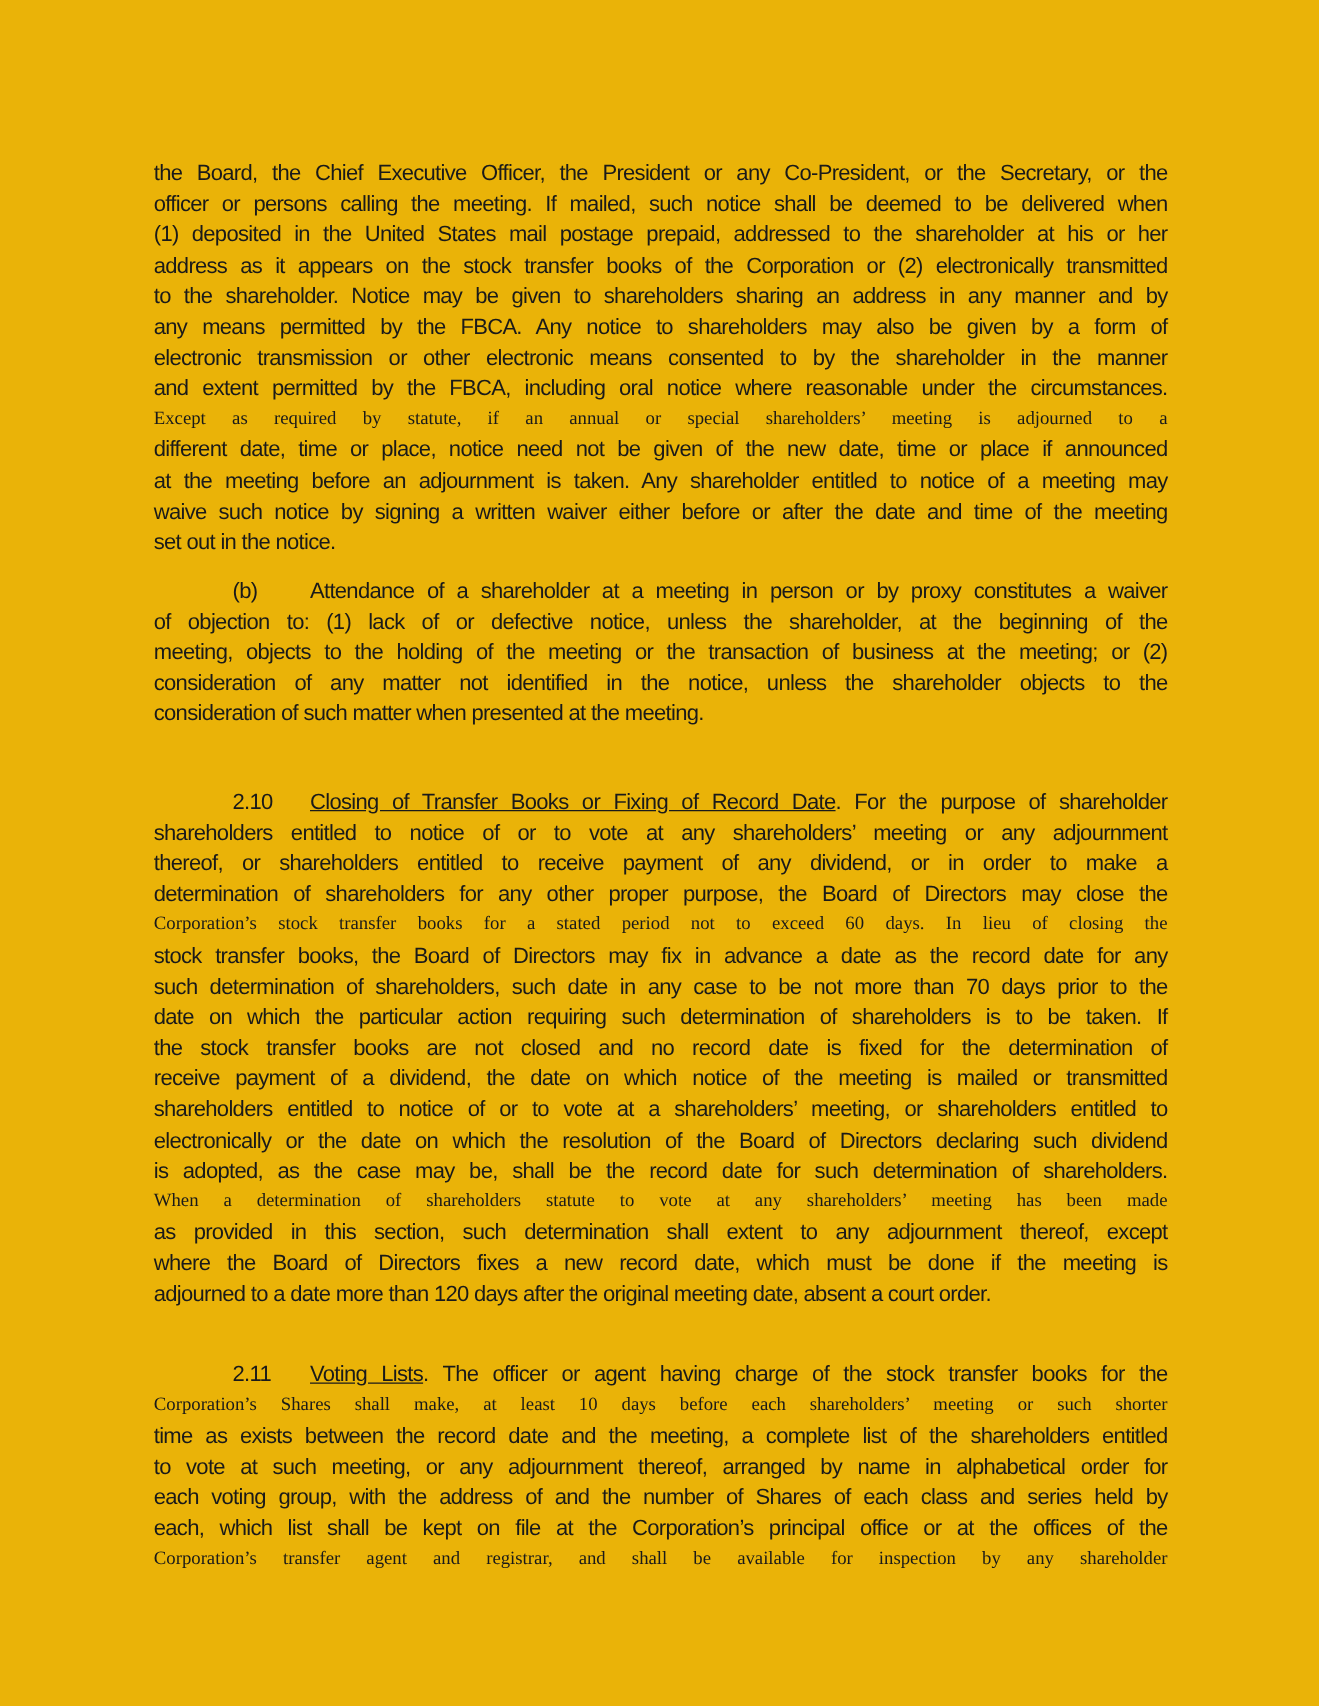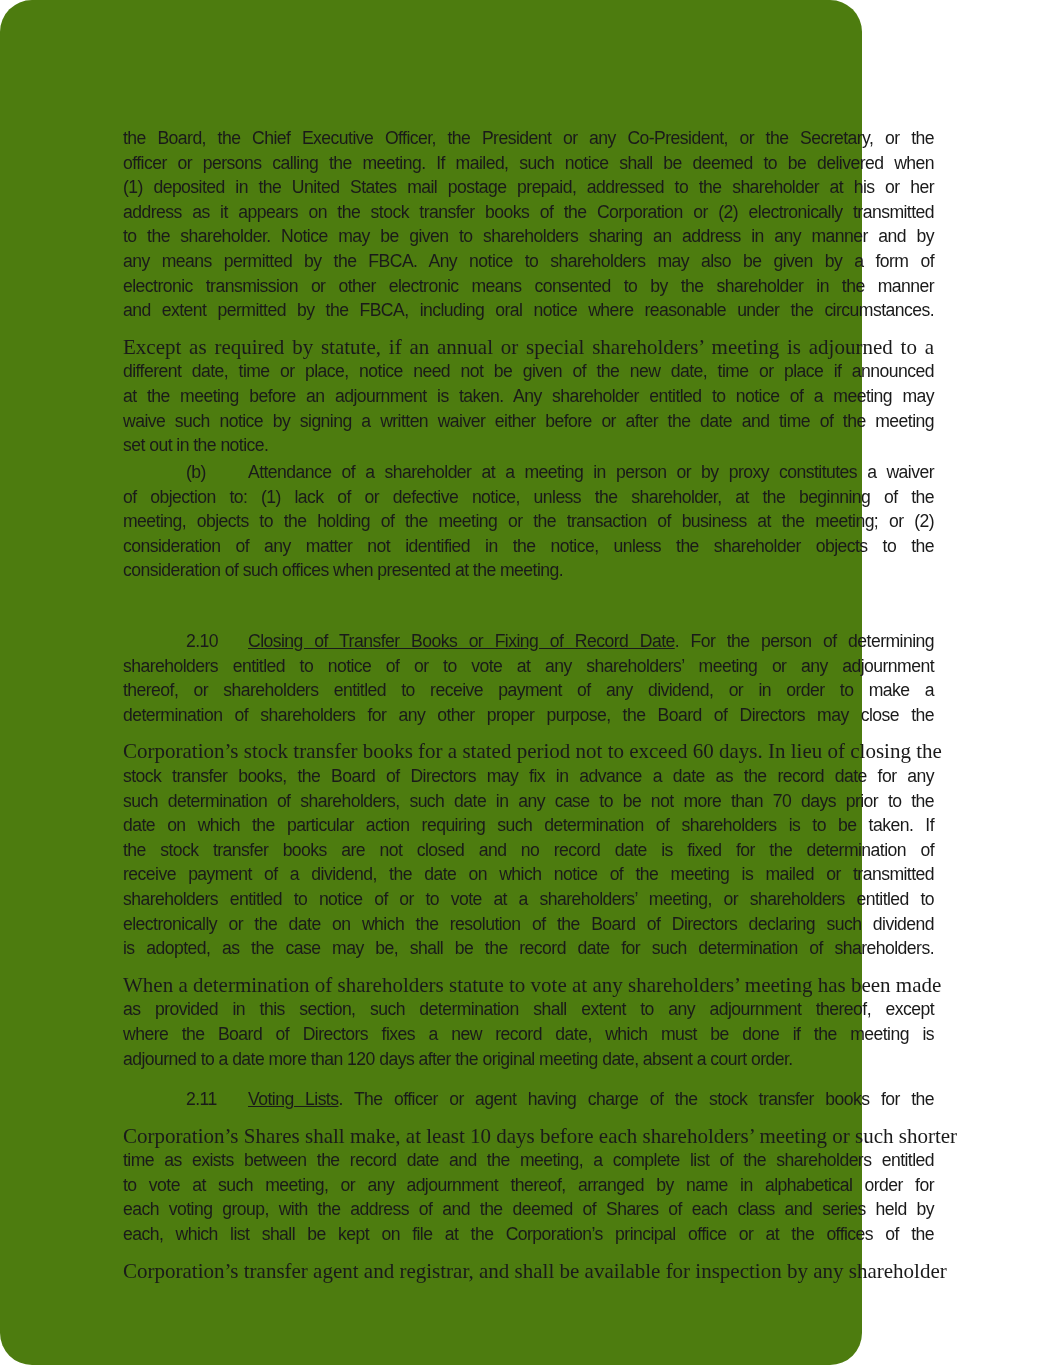--- a/index.html
+++ b/index.html
@@ -1,34 +1,34 @@
 <!DOCTYPE html>
 <html><head>
 <meta charset="utf-8">
 <style>
   html, body { margin: 0; padding: 0; background: #ffffff; }
   body { width: 1055px; height: 1365px; position: relative; overflow: hidden; }
   .page {
-    position: absolute; left: 0; top: 0; width: 862px; height: 1365px; background: #4d7c0f; border-radius: 32px;
+    position: absolute; left: 0; top: 0; width: 1055px; height: 1365px; background: #eab308;
   }
   .text-block {
     position: absolute; left: 123px; width: 811px;
     font-family: "Liberation Sans", sans-serif;
     font-size: 17.6px; color: #1a1a1a;
   }
   .line {
     display: block; height: 24.6px; line-height: 24.6px;
     text-align: justify; text-align-last: justify; white-space: nowrap;
     letter-spacing: -0.55px;
   }
   .line.last { text-align-last: left; }
   .line.indent { padding-left: 63px; }
   .line .lead { display: inline-block; width: 62px; }
   .line .u { text-decoration: underline; margin-top: 29px; }
-  .serif { font-family: "Liberation Serif", serif; letter-spacing: 0; font-size: 21px; margin-top: 12px; }
+  .serif { font-family: "Liberation Serif", serif; letter-spacing: 0; font-size: 15px; }
   #p1 { top: 126px; }
   #p2 { top: 460px; }
   #p3 { top: 629px; }
   #p4 { top: 1087px; }
 </style>
 </head>
 <body>
 
 <div class="page">
 
@@ -46,25 +46,25 @@
     <span class="line">at the meeting before an adjournment is taken. Any shareholder entitled to notice of a meeting may</span>
     <span class="line">waive such notice by signing a written waiver either before or after the date and time of the meeting</span>
     <span class="line last">set out in the notice.</span>
   </div>
 
   <div class="text-block" id="p2">
     <span class="line indent"><span class="lead">(b)</span><span>Attendance of a shareholder at a meeting in person or by proxy constitutes a waiver</span></span>
     <span class="line">of objection to: (1) lack of or defective notice, unless the shareholder, at the beginning of the</span>
     <span class="line">meeting, objects to the holding of the meeting or the transaction of business at the meeting; or (2)</span>
     <span class="line">consideration of any matter not identified in the notice, unless the shareholder objects to the</span>
-    <span class="line last">consideration of such offices when presented at the meeting.</span>
+    <span class="line last">consideration of such matter when presented at the meeting.</span>
   </div>
 
   <div class="text-block" id="p3">
-    <span class="line indent"><span class="lead">2.10</span><span class="u">Closing of Transfer Books or Fixing of Record Date</span><span>. For the person of determining</span></span>
+    <span class="line indent"><span class="lead">2.10</span><span class="u">Closing of Transfer Books or Fixing of Record Date</span><span>. For the purpose of shareholder</span></span>
     <span class="line">shareholders entitled to notice of or to vote at any shareholders’ meeting or any adjournment</span>
     <span class="line">thereof, or shareholders entitled to receive payment of any dividend, or in order to make a</span>
     <span class="line">determination of shareholders for any other proper purpose, the Board of Directors may close the</span>
     <span class="line serif">Corporation’s stock transfer books for a stated period not to exceed 60 days. In lieu of closing the</span>
     <span class="line">stock transfer books, the Board of Directors may fix in advance a date as the record date for any</span>
     <span class="line">such determination of shareholders, such date in any case to be not more than 70 days prior to the</span>
     <span class="line">date on which the particular action requiring such determination of shareholders is to be taken. If</span>
     <span class="line">the stock transfer books are not closed and no record date is fixed for the determination of</span>
     <span class="line">receive payment of a dividend, the date on which notice of the meeting is mailed or transmitted</span>
     <span class="line">shareholders entitled to notice of or to vote at a shareholders’ meeting, or shareholders entitled to</span>
@@ -74,18 +74,18 @@
     <span class="line">as provided in this section, such determination shall extent to any adjournment thereof, except</span>
     <span class="line">where the Board of Directors fixes a new record date, which must be done if the meeting is</span>
     <span class="line last">adjourned to a date more than 120 days after the original meeting date, absent a court order.</span>
   </div>
 
   <div class="text-block" id="p4">
     <span class="line indent"><span class="lead">2.11</span><span class="u">Voting Lists</span><span>. The officer or agent having charge of the stock transfer books for the</span></span>
     <span class="line serif">Corporation’s Shares shall make, at least 10 days before each shareholders’ meeting or such shorter</span>
     <span class="line">time as exists between the record date and the meeting, a complete list of the shareholders entitled</span>
     <span class="line">to vote at such meeting, or any adjournment thereof, arranged by name in alphabetical order for</span>
-    <span class="line">each voting group, with the address of and the deemed of Shares of each class and series held by</span>
+    <span class="line">each voting group, with the address of and the number of Shares of each class and series held by</span>
     <span class="line">each, which list shall be kept on file at the Corporation’s principal office or at the offices of the</span>
     <span class="line serif">Corporation’s transfer agent and registrar, and shall be available for inspection by any shareholder</span>
   </div>
 
 </div>
 
 </body></html>

